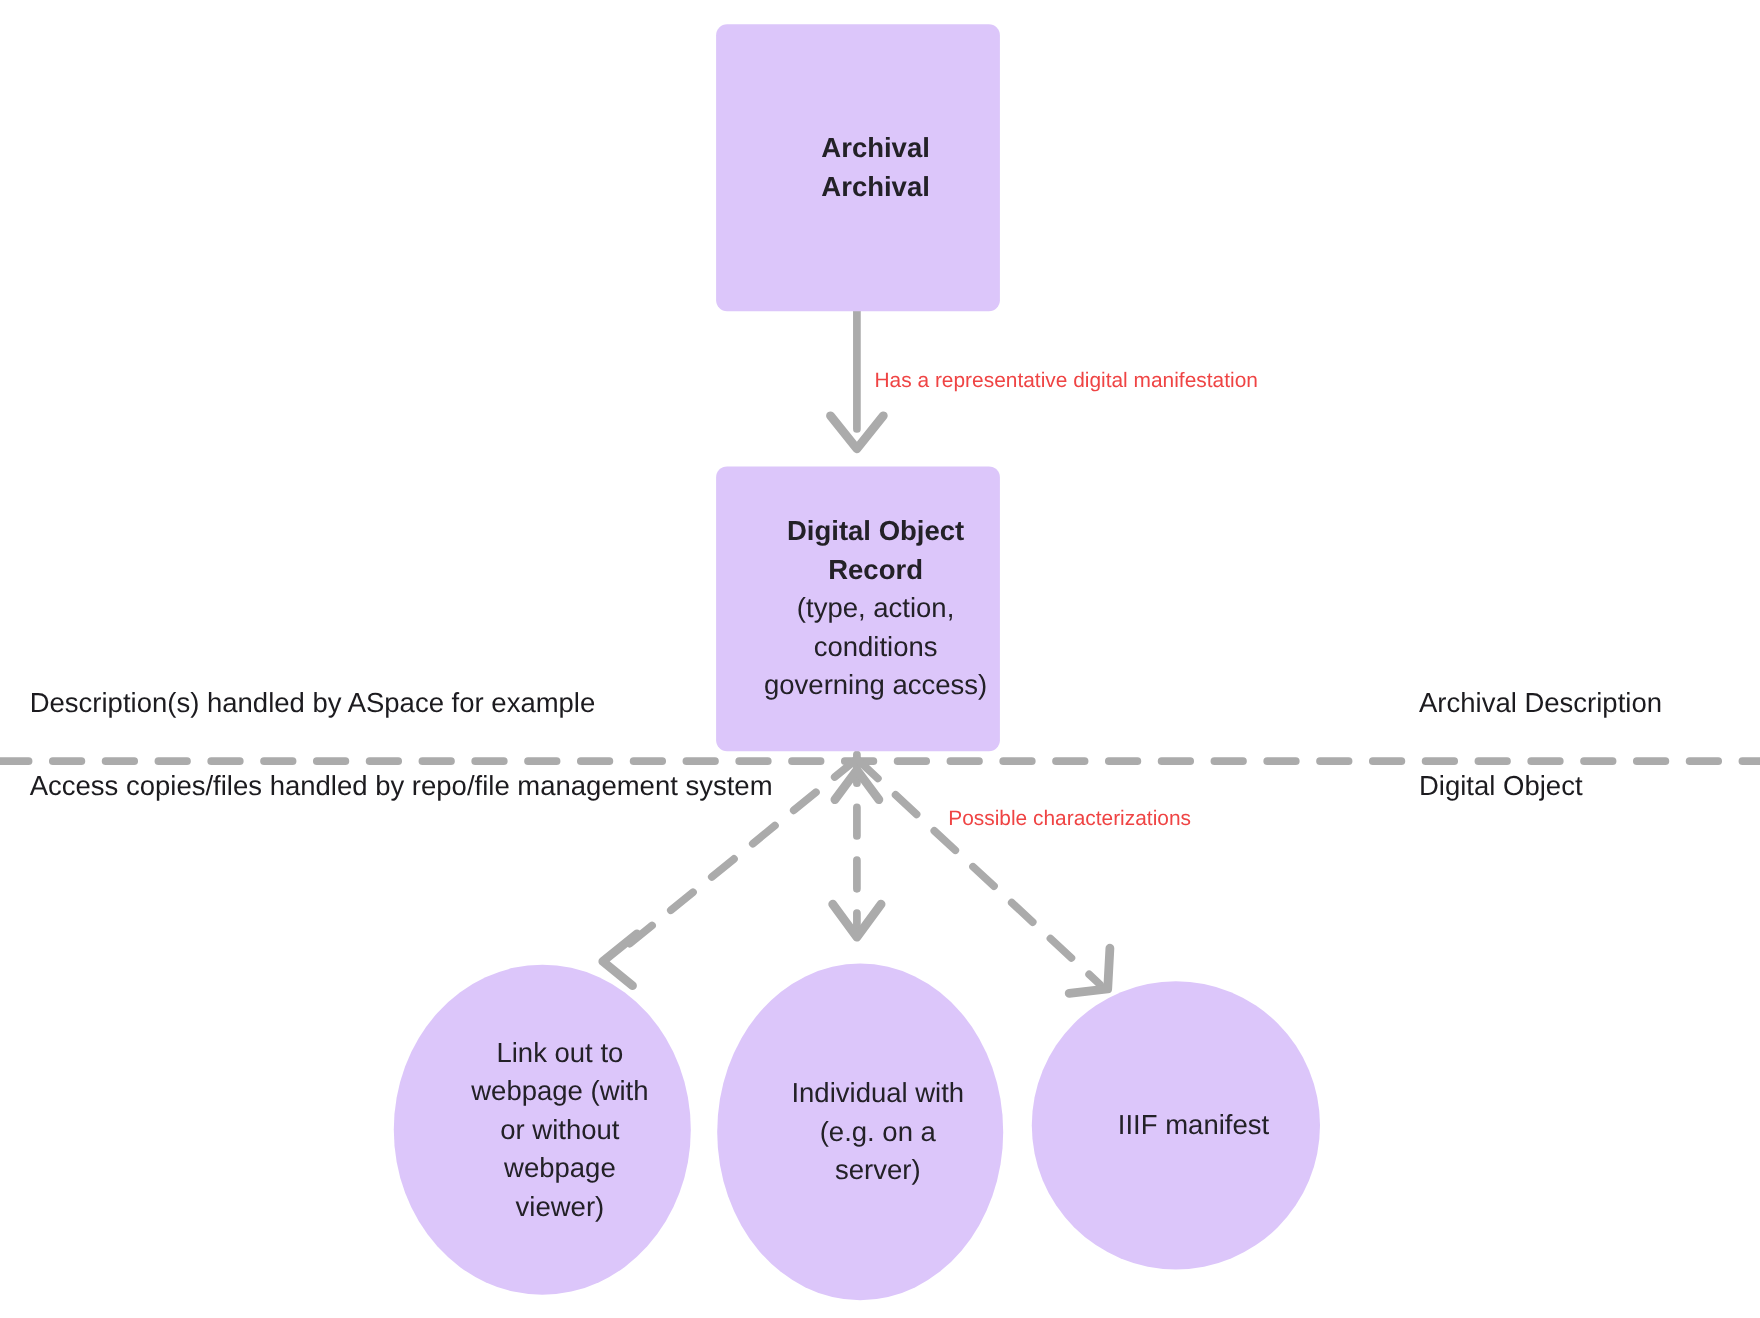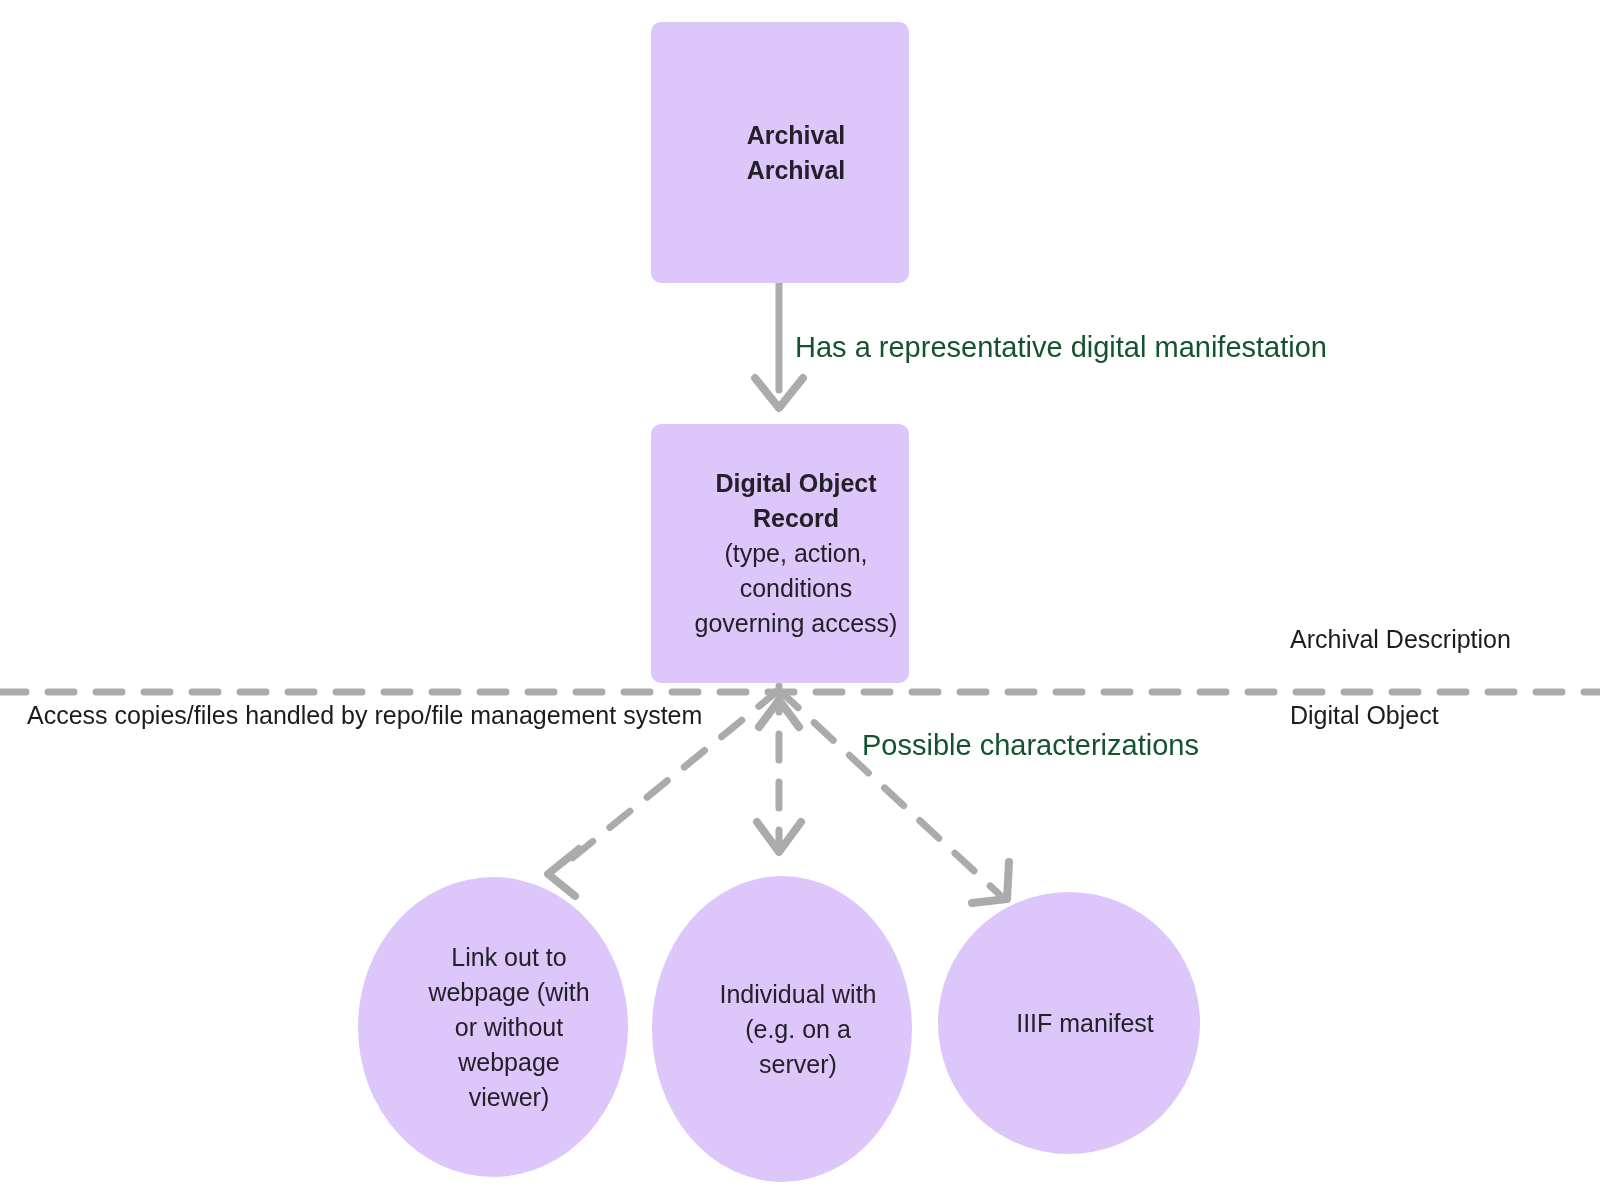--- a/index.html
+++ b/index.html
@@ -55,22 +55,22 @@
     display: block;
   }
   .t-reg {
     font-weight: normal;
     font-size: 25px;
     line-height: 35px;
     display: block;
   }
   .edge-label {
     position: absolute;
-    color: #14532d;
-    font-size: 29px;
+    color: #ef4444;
+    font-size: 19px;
     line-height: 30px;
     white-space: nowrap;
   }
   .side-label {
     position: absolute;
     color: #1c1b1f;
     font-size: 25px;
     line-height: 30px;
     white-space: nowrap;
   }
@@ -149,20 +149,21 @@
   <div class="node node-ellipse" style="left:938px; top:892px; width:262px; height:262px;">
     <div class="node-inner ellipse-text">
       <span class="t-reg">IIIF manifest</span>
     </div>
   </div>
 
   <div class="edge-label" style="left:795px; top:332px;">Has a representative digital manifestation</div>
 
   <div class="edge-label" style="left:862px; top:730px;">Possible characterizations</div>
 
+  <div class="side-label" style="left:27px; top:624px;">Description(s) handled by ASpace for example</div>
 
   <div class="side-label" style="left:1290px; top:624px;">Archival Description</div>
 
   <div class="side-label" style="left:27px; top:700px;">Access copies/files handled by repo/file management system</div>
 
   <div class="side-label" style="left:1290px; top:700px;">Digital Object</div>
 
 </div>
 
 </body></html>

